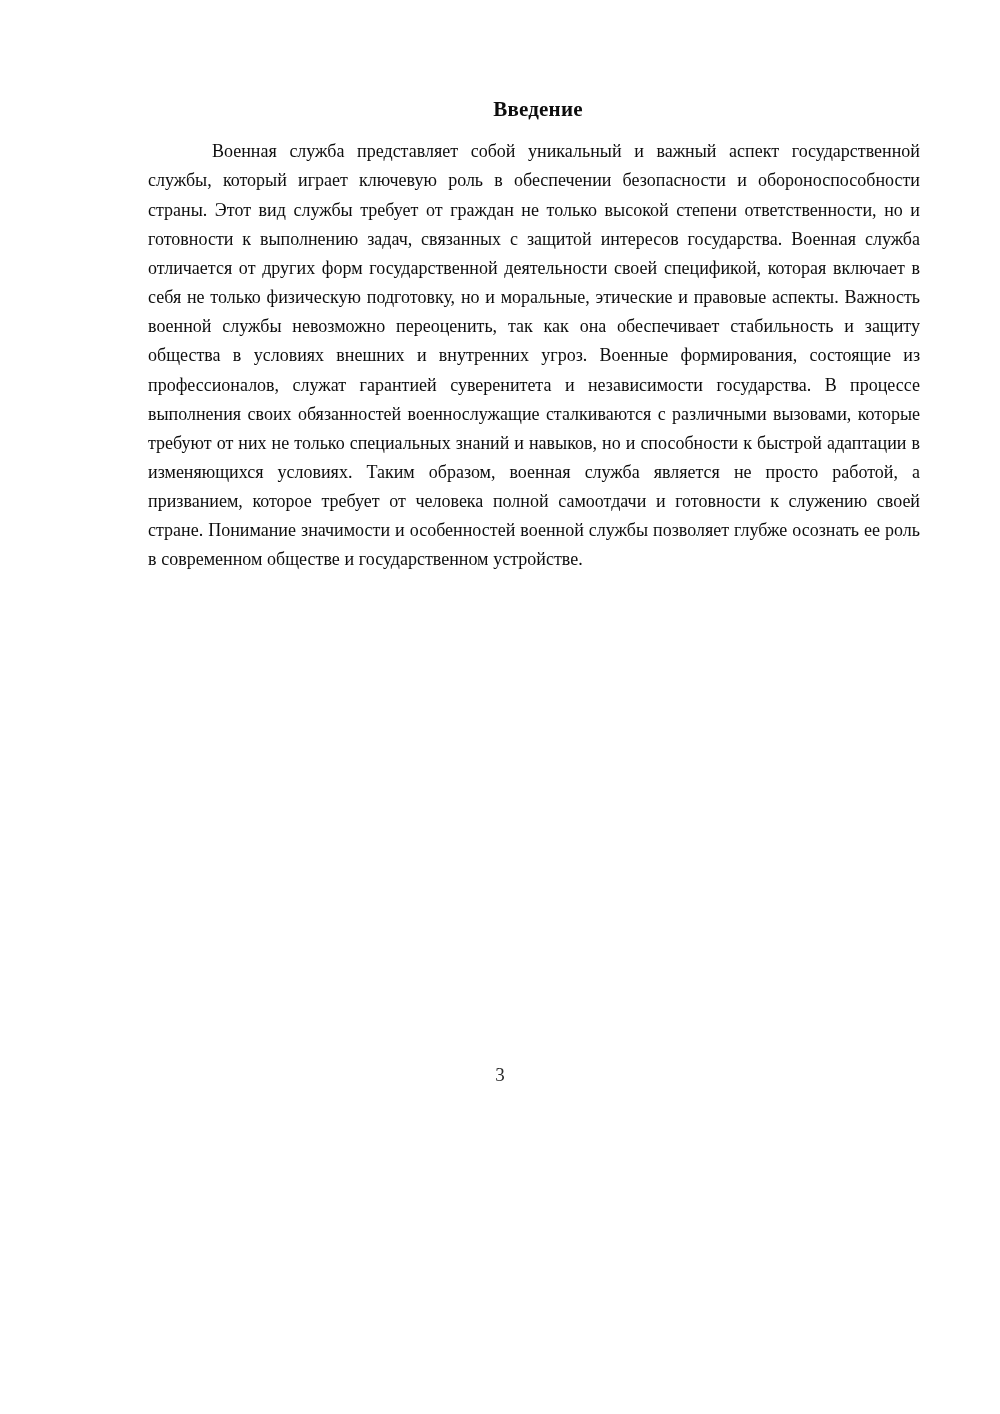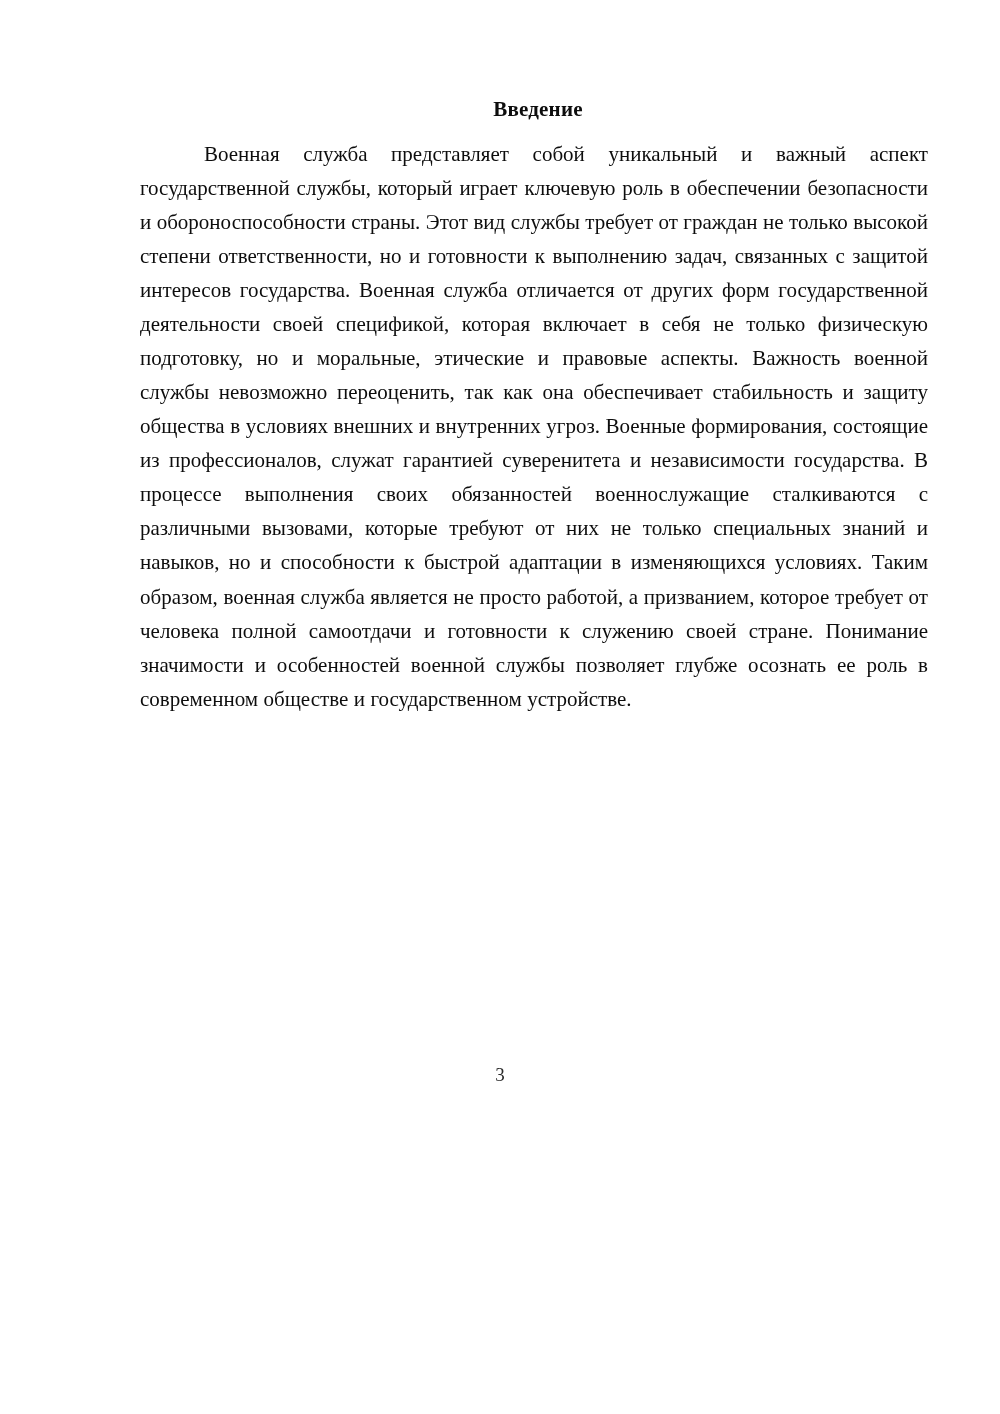--- a/index.html
+++ b/index.html
@@ -24,26 +24,26 @@
   }
   .doc-title {
     text-align: center;
     font-weight: bold;
     font-size: 21px;
     line-height: 1.3;
     margin: 0 0 14px 0;
     letter-spacing: 0.2px;
   }
   .body-text {
-    font-size: 21px;
+    font-size: 18px;
     line-height: 1.62;
     text-align: justify;
     text-justify: inter-word;
     text-indent: 64px;
-    margin: 0;
+    margin: 8px;
     hyphens: none;
     word-spacing: 0.2px;
     padding-right: 8px;
   }
   .page-number {
     position: absolute;
     bottom: 46px;
     left: 0;
     width: 1000px;
     text-align: center;

